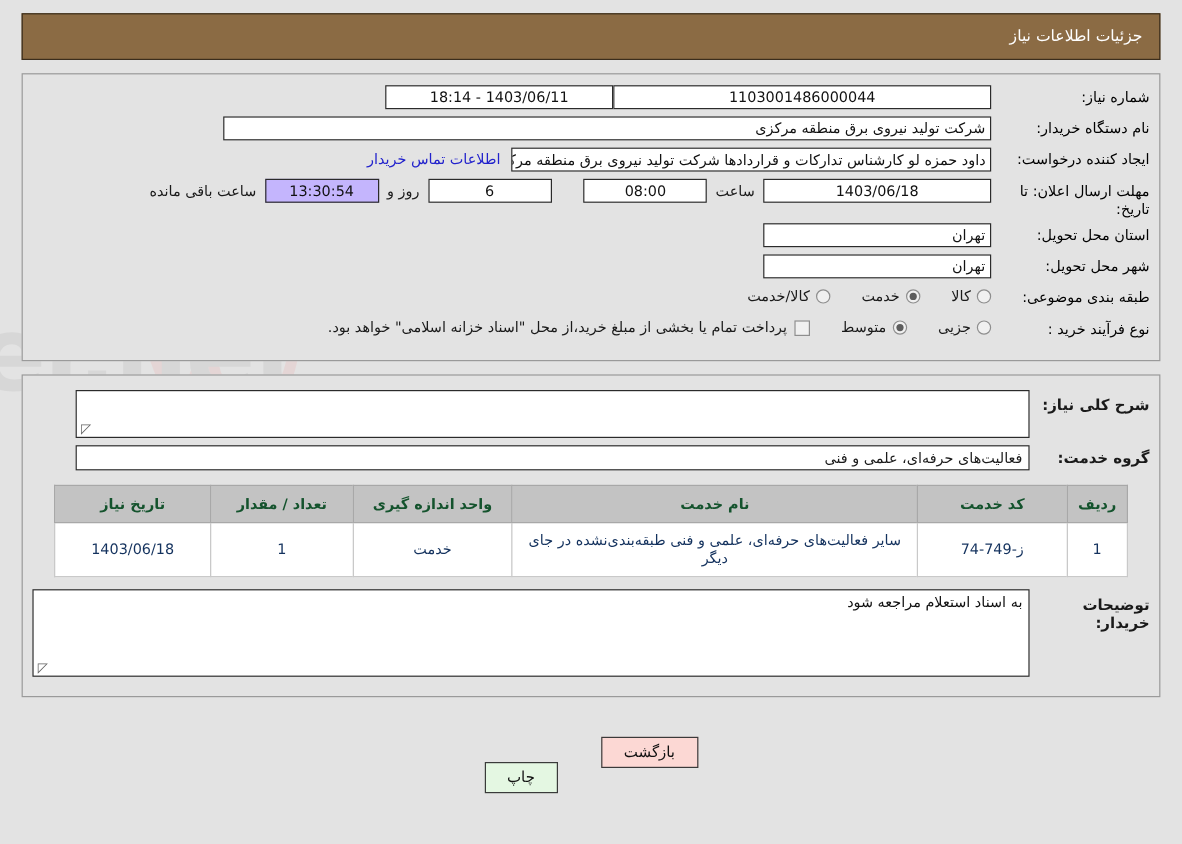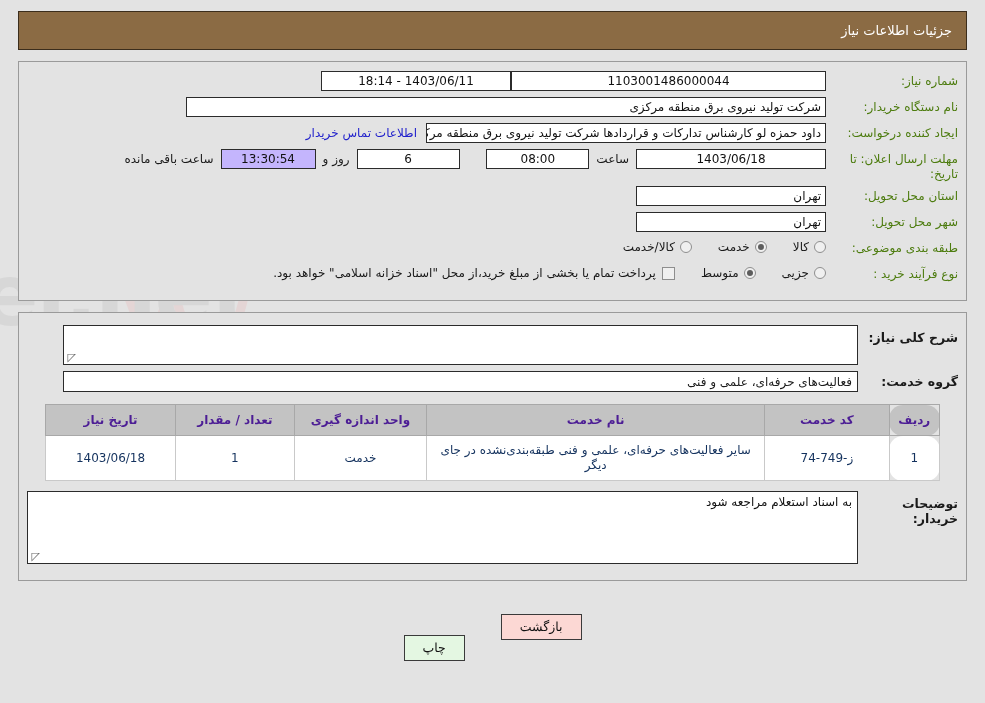--- a/index.html
+++ b/index.html
@@ -69,21 +69,21 @@
     min-height: 22px;
   }
   .flabel {
     width: 132px;
     flex: 0 0 132px;
     text-align: right;
     padding-left: 8px;
     padding-top: 3px;
     box-sizing: border-box;
     font-size: 12px;
-    color: #4d7c0f;
+    color: #000000;
     line-height: 15px;
   }
   .fbody {
     flex: 1 1 auto;
     display: flex;
     align-items: center;
     justify-content: flex-start;
     flex-wrap: nowrap;
   }
 
@@ -234,39 +234,39 @@
   .tbl-wrap { padding: 0 6px; }
   table.items {
     border-collapse: collapse;
     width: 895px;
     margin: 0 auto 10px auto;
     font-size: 12px;
   }
   table.items th {
     background: #c3c3c3;
     border: 1px solid #a8a8a8;
-    color: #4c1d95;
+    color: #14532d;
     font-weight: bold;
     font-size: 12px;
     height: 26px;
     text-align: center;
     padding: 2px 4px;
     margin-top: 42px;
   }
   table.items td {
     border: 1px solid #c9c9c9;
     background: #fff;
     color: #14325e;
     text-align: center;
     padding: 5px 6px;
     height: 34px;
     vertical-align: middle;
     line-height: 15px;
   }
-  .col-radif { width: 38px; border-radius: 14px; }
+  .col-radif { width: 38px; }
   .col-code  { width: 115px; }
   .col-name  { width: 340px; }
   .col-unit  { width: 125px; }
   .col-qty   { width: 110px; }
   .col-date  { width: 120px; }
 
   
   .footer {
     display: flex;
     justify-content: center;

